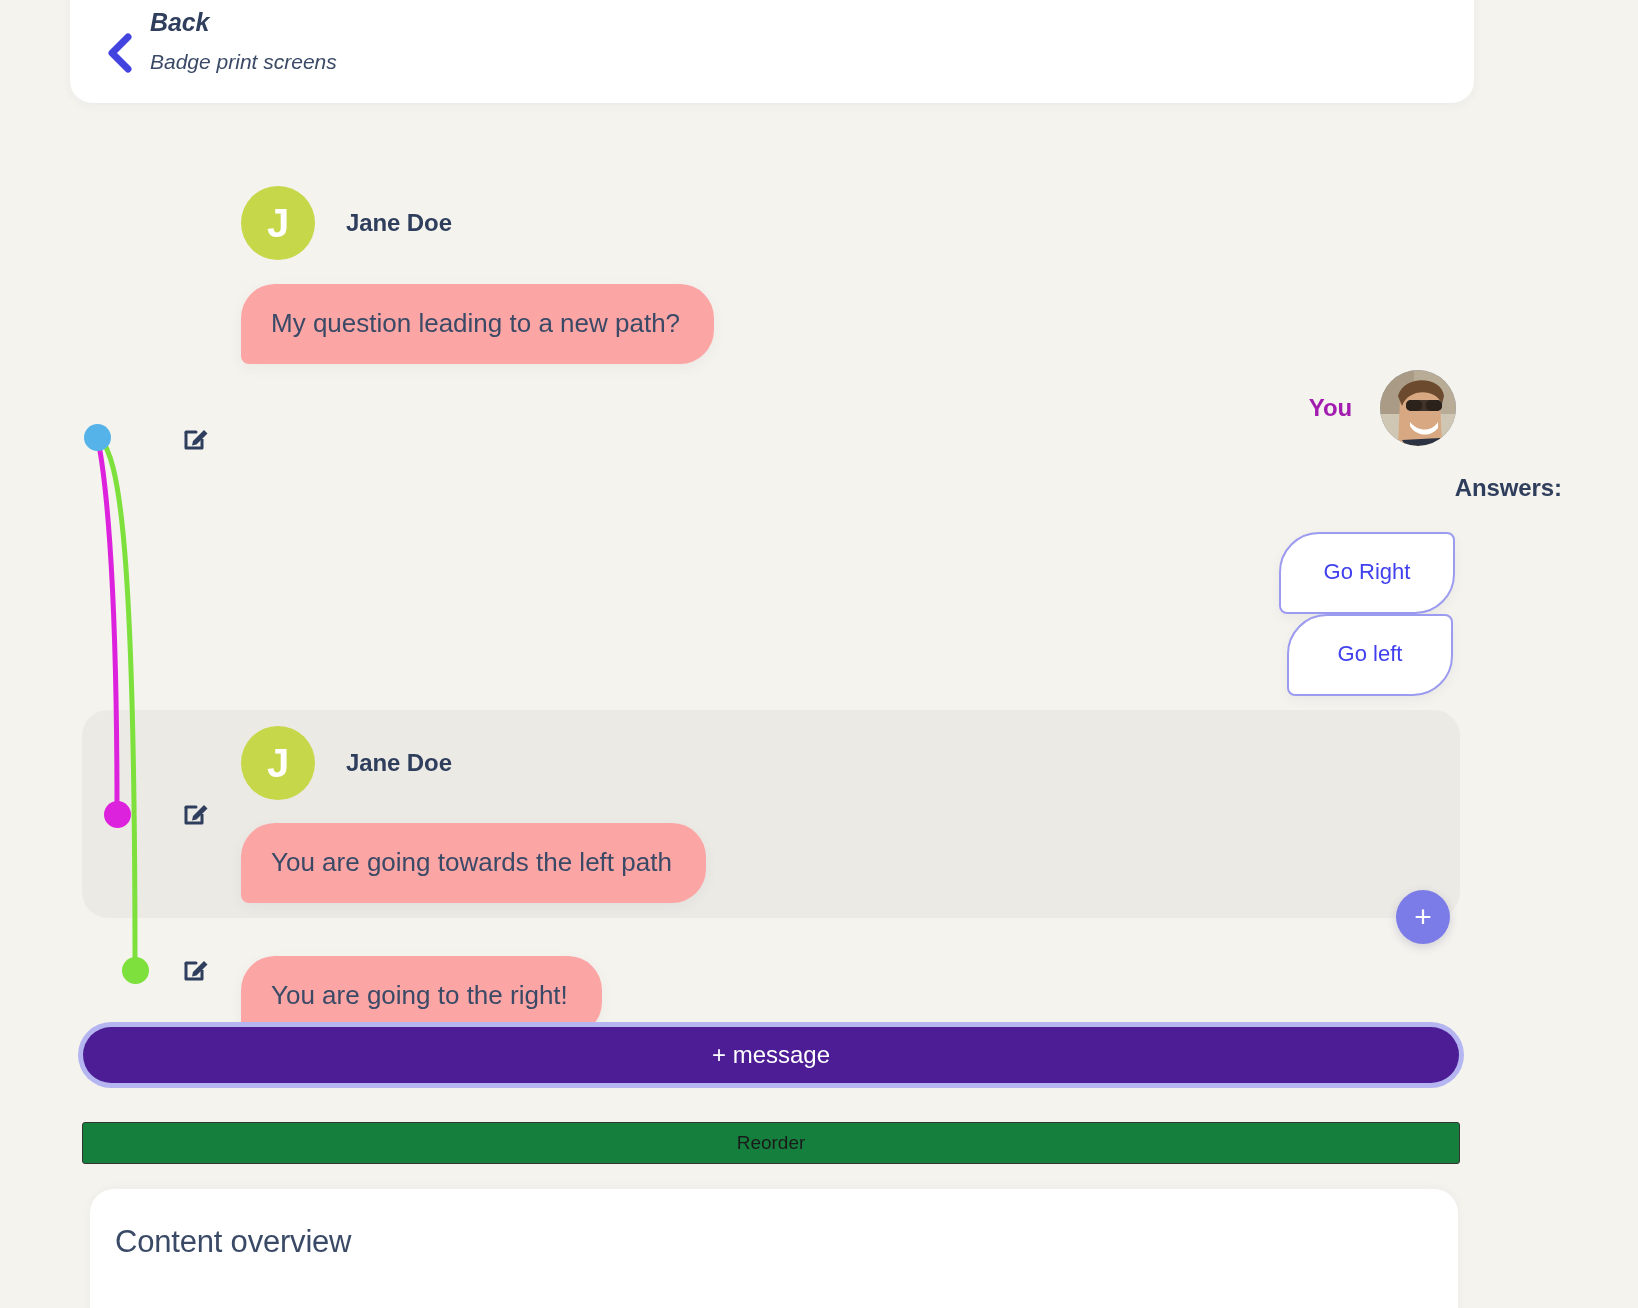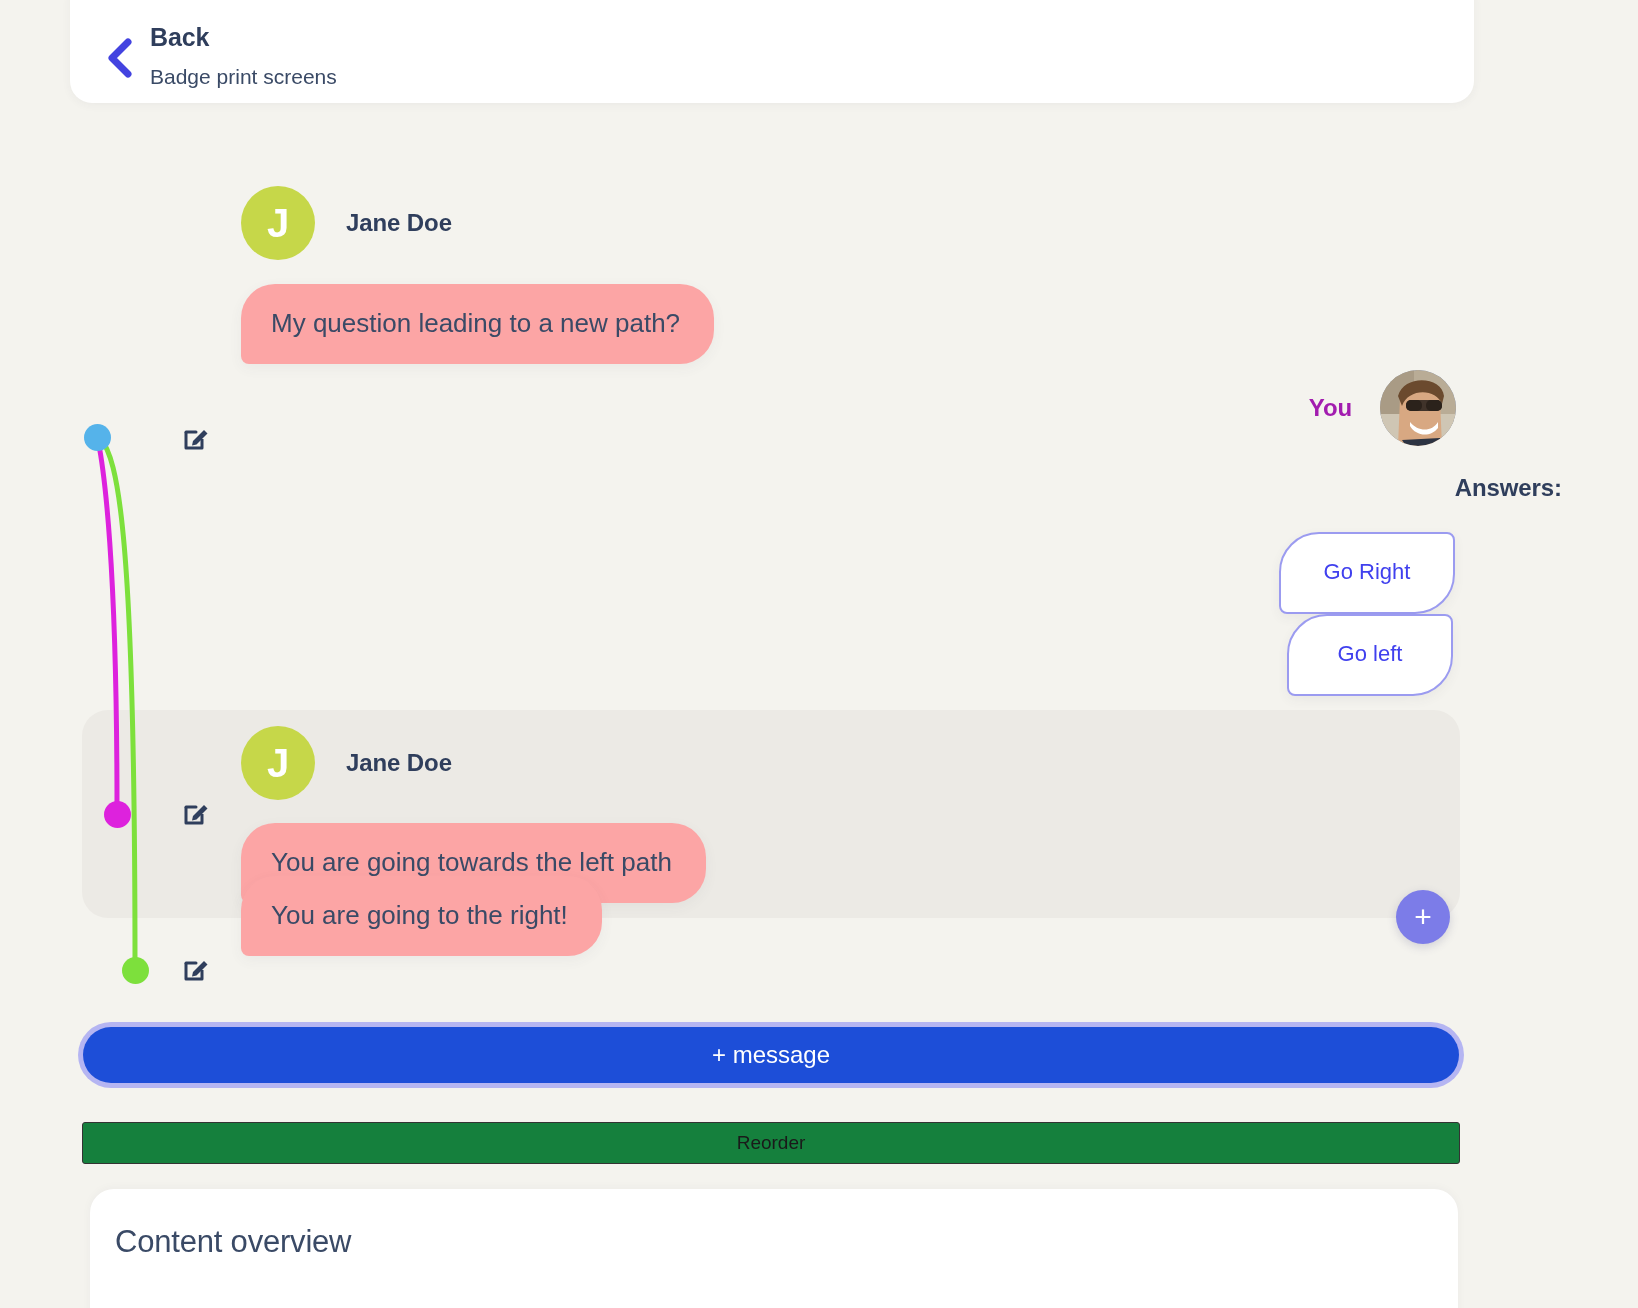--- a/index.html
+++ b/index.html
@@ -27,23 +27,24 @@
     top: -22px;
     width: 1404px;
     height: 125px;
     background: #ffffff;
     border-radius: 22px;
     box-shadow: 0 2px 10px rgba(60,60,80,0.05);
   }
   .header-inner {
     position: absolute;
     left: 32px;
-    top: 44px;
+    top: 29px;
     display: flex;
-    align-items: center;
+    align-items: flex-end;
+    font-style: italic;
   }
   .back-chevron {
     width: 34px;
     height: 44px;
     margin-right: 14px;
     margin-top: 4px;
     flex: none;
     cursor: pointer;
   }
   .header-texts { display: flex; flex-direction: column; }
@@ -140,21 +141,21 @@
     top: 710px;
     width: 1378px;
     height: 208px;
     background: #eceae5;
     border-radius: 26px;
     z-index: 1;
   }
   #block-2 { left: 241px; top: 726px; z-index: 3; }
   #block-2 .bubble { margin-top: 23px; }
 
-  #block-3 { left: 241px; top: 876px; z-index: 3; }
+  #block-3 { left: 241px; top: 956px; z-index: 3; }
 
   
   .you-block {
     position: absolute;
     right: 0px;
     top: 370px;
     width: 460px;
     text-align: right;
     z-index: 4;
   }
@@ -244,21 +245,21 @@
     border-radius: 36px;
     background: #b5b5f2;
     padding: 5px;
     z-index: 5;
   }
   .msg-btn {
     width: 100%;
     height: 100%;
     border: none;
     border-radius: 31px;
-    background: #1d4ed8;
+    background: #4c1d95;
     color: #ffffff;
     font-size: 24px;
     font-family: "Liberation Sans", sans-serif;
     cursor: pointer;
   }
   .reorder-btn {
     position: absolute;
     left: 82px;
     top: 1122px;
     width: 1378px;

